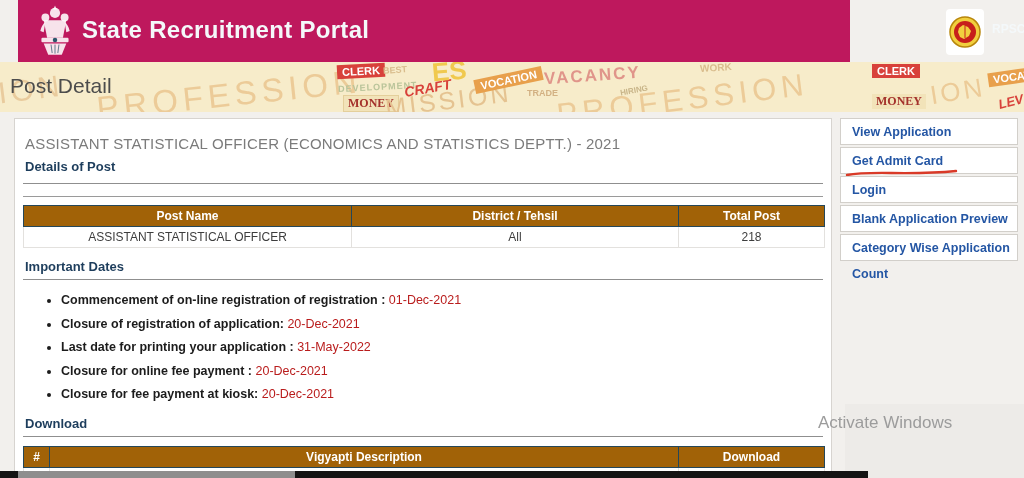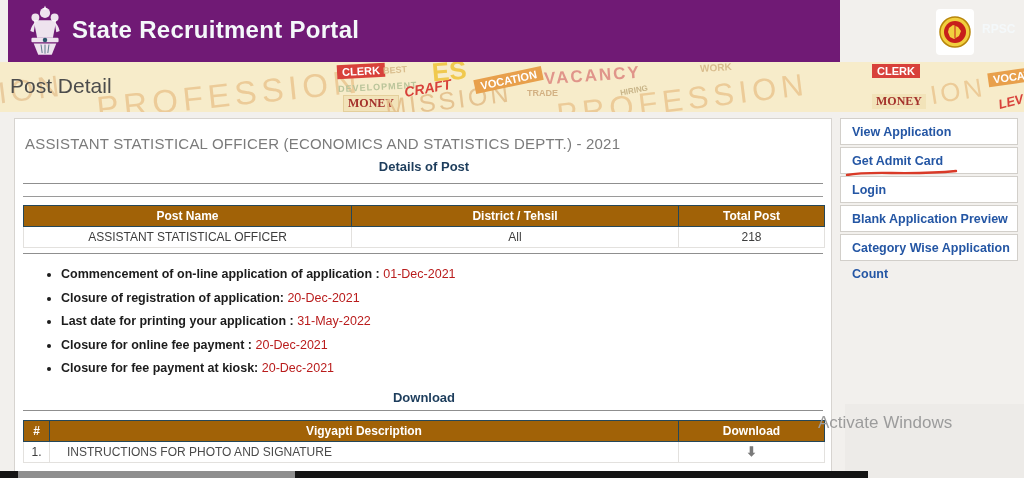--- a/index.html
+++ b/index.html
@@ -1,20 +1,20 @@
 <!DOCTYPE html>
 <html><head>
 <meta charset="utf-8">
 <style>
   * { box-sizing: border-box; margin: 0; padding: 0; }
   body { font-family: "Liberation Sans", sans-serif; }
   .screen { position: relative; width: 1024px; height: 478px; background: #f2f0ed; overflow: hidden; }
 
   
-  .app-header { position: absolute; left: 8px; top: 0; width: 832px; height: 62px; background: #701a75; }
+  .app-header { position: absolute; left: 18px; top: 0; width: 832px; height: 62px; background: #be185d; }
   .emblem { position: absolute; left: 20px; top: 5px; }
   .app-title { position: absolute; left: 64px; top: 16px; color: #f4f8fa; font-size: 24px; font-weight: 700; letter-spacing: .3px; }
   .rpsc-badge { position: absolute; left: 928px; top: 9px; width: 38px; height: 46px; background: #fff; border-radius: 4px; display: flex; align-items: center; justify-content: center; }
   .rpsc-text { position: absolute; left: 974px; top: 22px; color: #f4f8fa; font-size: 12px; font-weight: 700; }
 
   
   .banner { position: absolute; left: 0; top: 62px; width: 1024px; height: 50px; background: #f7ecca; overflow: hidden; }
   .banner span { position: absolute; white-space: nowrap; }
   .page-title { position: absolute; left: 10px; top: 74px; font-size: 21px; color: #4c4c4c; font-weight: 400; z-index: 6; }
   .w0  { left: -26px; top: 12px; font-size: 30px; color: #e9cb9d; letter-spacing: 4px; transform: rotate(-7deg); }
@@ -34,21 +34,21 @@
   .w14 { left: 930px; top: 14px; font-size: 26px; color: #eccb98; letter-spacing: 3px; transform: rotate(-9deg); }
   .w15 { left: 988px; top: 8px;  font-size: 11px; color: #fff; background: #e8a04c; padding: 1px 5px; font-weight: 700; transform: rotate(-8deg); }
   .w16 { left: 998px; top: 30px; font-size: 13px; color: #d8413a; font-style: italic; font-weight: 700; transform: rotate(-14deg); }
   .w17 { left: 620px; top: 24px; font-size: 8px;  color: #c8b488; font-weight: 700; transform: rotate(-10deg); }
   .w18 { left: 432px; top: -6px; font-size: 26px; color: #f0c94e; font-weight: 700; transform: rotate(-5deg); }
   .w19 { left: 700px; top: 0px;  font-size: 10px; color: #d9bd8d; font-weight: 700; transform: rotate(-4deg); }
 
   
   .panel { position: absolute; left: 14px; top: 118px; width: 818px; height: 362px; background: #fff; border: 1px solid #d7d4d0; border-bottom: none; padding: 14px 8px 0 8px; }
   .post-title { font-size: 15px; color: #7b7b7b; margin: 2px 0 7px 2px; letter-spacing: .2px; }
-  .section-heading { font-size: 13px; color: #1d3d5c; font-weight: 700; margin-left: 2px; text-align: center; }
+  .section-heading { font-size: 13px; color: #1d3d5c; font-weight: 700; margin-left: 2px; }
   .rule { border: none; border-top: 1px solid #8f8f8f; height: 0; }
   .rule-a { margin-top: 9px; }
   .rule-b { margin-top: 12px; border-top-color: #9a9a9a; }
 
   table { border-collapse: collapse; width: 801px; margin-left: 0; table-layout: fixed; }
   .post-table { margin-top: 8px; }
   th { background: #a16207; color: #fff; font-size: 12px; font-weight: 700; height: 21px; border: 1px solid #24475a; text-align: center; }
   td { font-size: 12px; color: #3d3d3d; text-align: center; height: 21px; border: 1px solid #e3e1de; background: #fff; }
 
   .dates-heading { margin-top: 11px; }
@@ -162,24 +162,25 @@
       </thead>
       <tbody>
         <tr>
           <td>ASSISTANT STATISTICAL OFFICER</td>
           <td>All</td>
           <td>218</td>
         </tr>
       </tbody>
     </table>
 
+    <div class="section-heading dates-heading">Important Dates</div>
     <hr class="rule" style="margin-top:5px">
 
     <ul class="dates-list">
-      <li><b>Commencement of on-line application of application :</b> <span class="date-val">01-Dec-2021</span></li>
+      <li><b>Commencement of on-line registration of registration :</b> <span class="date-val">01-Dec-2021</span></li>
       <li><b>Closure of registration of application:</b> <span class="date-val">20-Dec-2021</span></li>
       <li><b>Last date for printing your application :</b> <span class="date-val">31-May-2022</span></li>
       <li><b>Closure for online fee payment :</b> <span class="date-val">20-Dec-2021</span></li>
       <li><b>Closure for fee payment at kiosk:</b> <span class="date-val">20-Dec-2021</span></li>
     </ul>
 
     <div class="section-heading download-heading">Download</div>
     <hr class="rule" style="margin-top:5px">
 
     <table class="dl-table">

